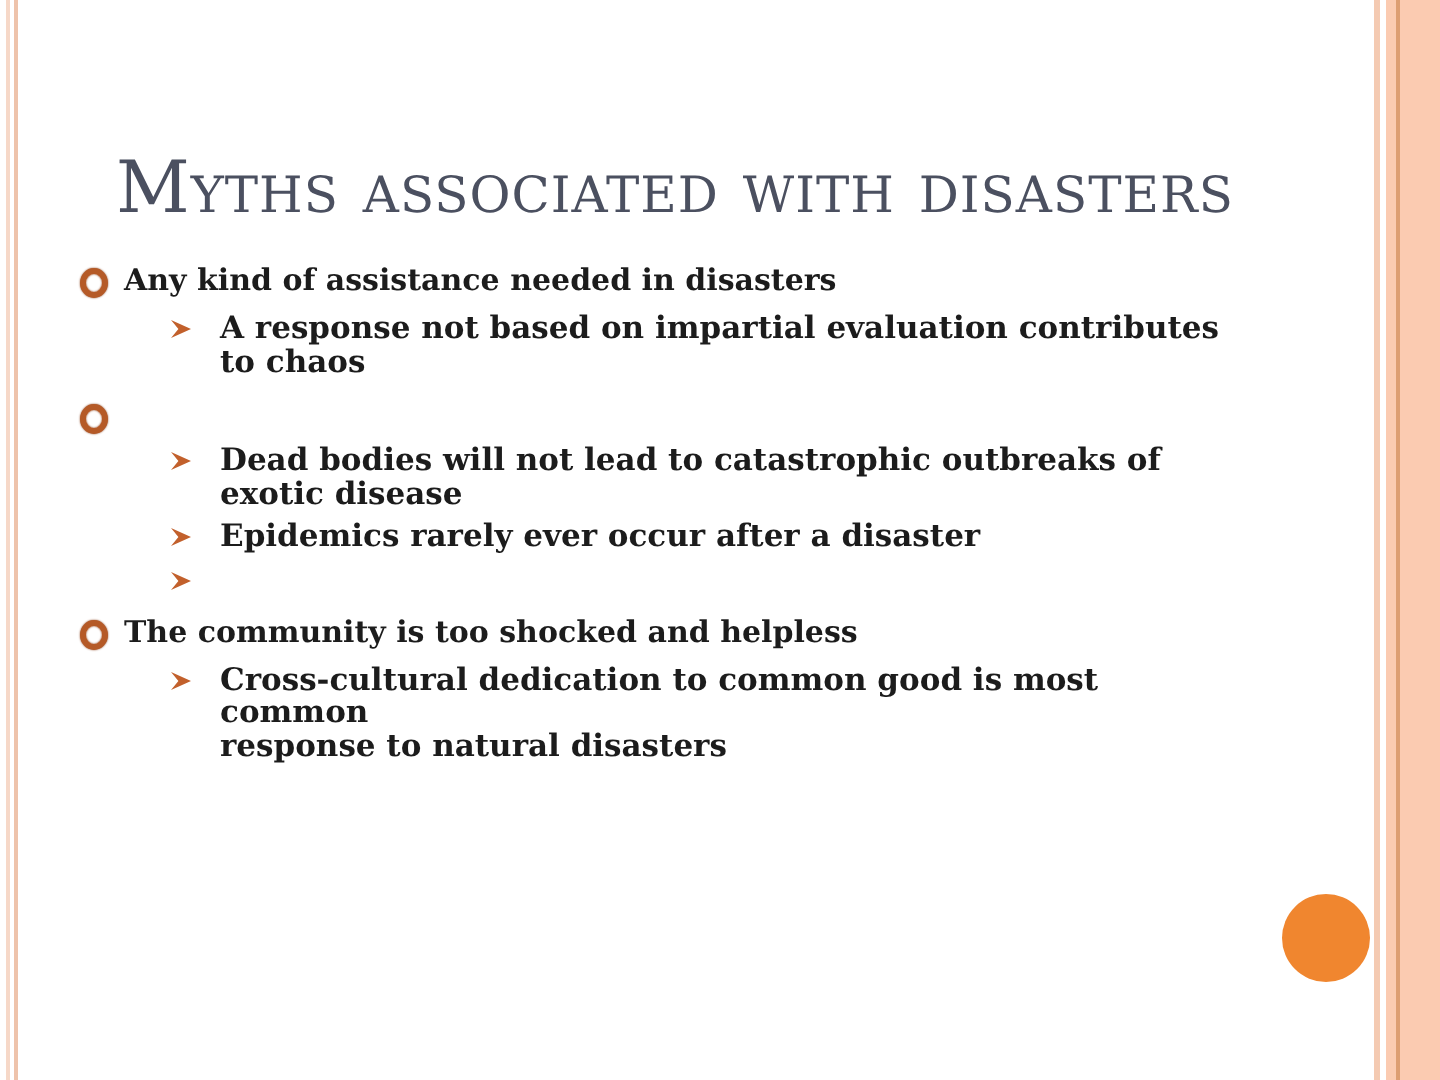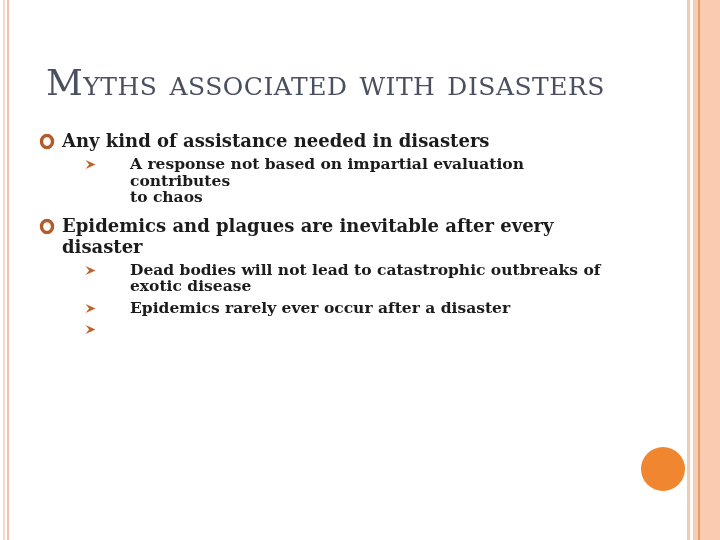--- a/index.html
+++ b/index.html
@@ -15,33 +15,33 @@
   #right-thin-line{left:687px;width:2.5px;background:#f4cab2;}
   #right-band{left:692.5px;width:27.5px;background:#fbcbb1;}
   #right-band-dark-line{left:698px;width:2px;background:#dd9e72;}
   #accent-circle{
     position:absolute;left:641px;top:447px;width:44px;height:44px;
     border-radius:50%;background:#f0862f;
   }
   
   #slide-title{
     position:absolute;left:46px;top:65px;
-    font-size:36px;line-height:1;font-weight:normal;margin:0;
+    font-size:36px;line-height:1;font-weight:normal;margin:12px;
     font-variant:small-caps;letter-spacing:0.5px;
     color:#4b5060;white-space:nowrap;
   }
   
   #bullet-area{
     position:absolute;left:40px;top:130px;width:582px;
     color:#1c1c1c;font-weight:bold;
   }
   .item{display:flex;align-items:flex-start;}
   .item .text{white-space:pre-line;}
-  .item.l1{font-size:18px;line-height:21px;margin-top:9px;}
-  .item.l2{font-size:15.5px;line-height:16.5px;margin-top:5px;padding-left:44px;gap:20px;}
+  .item.l1{font-size:15px;line-height:21px;margin-top:9px;}
+  .item.l2{font-size:15.5px;line-height:16.5px;margin-top:5px;padding-left:44px;}
   #bullet-area .item:first-child{margin-top:0;}
   .l1 .bullet{
     flex:0 0 22px;box-sizing:border-box;display:flex;
   }
   .ring{
     width:8px;height:9px;margin-top:4px;
     border:3px solid #b55a27;border-radius:50%;
     box-shadow:0 0 1px #8a4420, inset 0 0 1px #8a4420;
     background:#fff;
   }
@@ -73,22 +73,20 @@
           <path d="M1.5 2 L11.5 6.5 L1.5 11 L5.2 6.5 Z" fill="#c2602c"></path>
         </svg>
       </span>
       <span class="text">A response not based on impartial evaluation contributes
 to chaos</span>
     </div>
     <div class="item l1">
       <span class="bullet">
         <span class="ring"></span>
       </span>
-      <span class="text">Epidemics and plagues are inevitable after every
-disaster</span>
     </div>
     <div class="item l2">
       <span class="bullet">
         <svg width="13" height="13" viewBox="0 0 13 13">
           <path d="M1.5 2 L11.5 6.5 L1.5 11 L5.2 6.5 Z" fill="#c2602c"></path>
         </svg>
       </span>
       <span class="text">Dead bodies will not lead to catastrophic outbreaks of
 exotic disease</span>
     </div>
@@ -100,13 +98,28 @@
       </span>
       <span class="text">Epidemics rarely ever occur after a disaster</span>
     </div>
     <div class="item l2">
       <span class="bullet">
         <svg width="13" height="13" viewBox="0 0 13 13">
           <path d="M1.5 2 L11.5 6.5 L1.5 11 L5.2 6.5 Z" fill="#c2602c"></path>
         </svg>
       </span>
     </div>
+    <div class="item l1">
+      <span class="bullet">
+        <span class="ring"></span>
+      </span>
+      <span class="text">The community is too shocked and helpless</span>
+    </div>
+    <div class="item l2">
+      <span class="bullet">
+        <svg width="13" height="13" viewBox="0 0 13 13">
+          <path d="M1.5 2 L11.5 6.5 L1.5 11 L5.2 6.5 Z" fill="#c2602c"></path>
+        </svg>
+      </span>
+      <span class="text">Cross-cultural dedication to common good is most common
+response to natural disasters</span>
+    </div>
   </div>
 
 </body></html>

